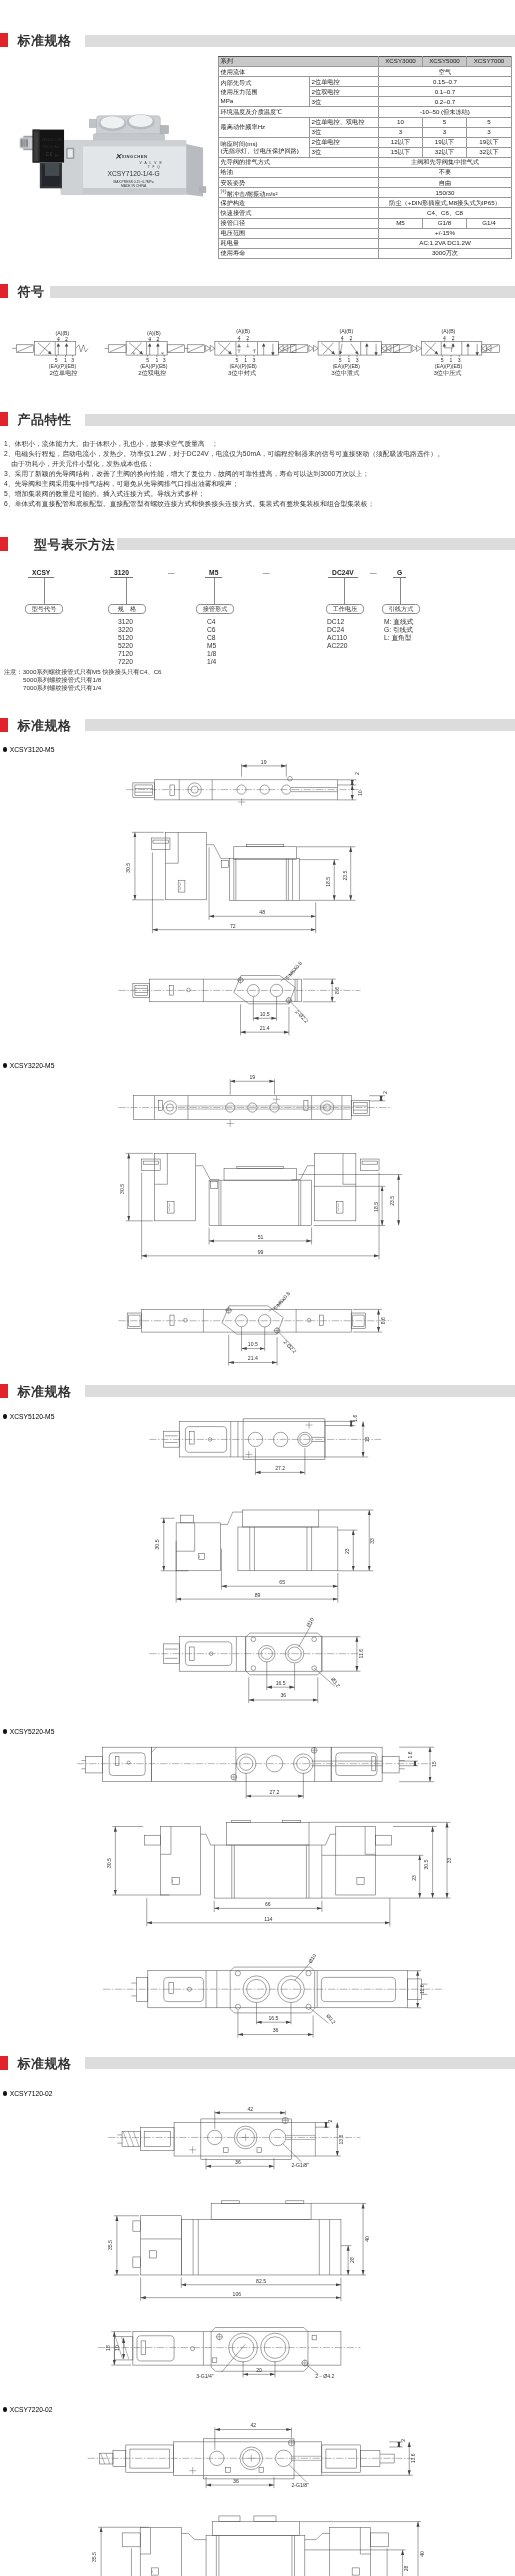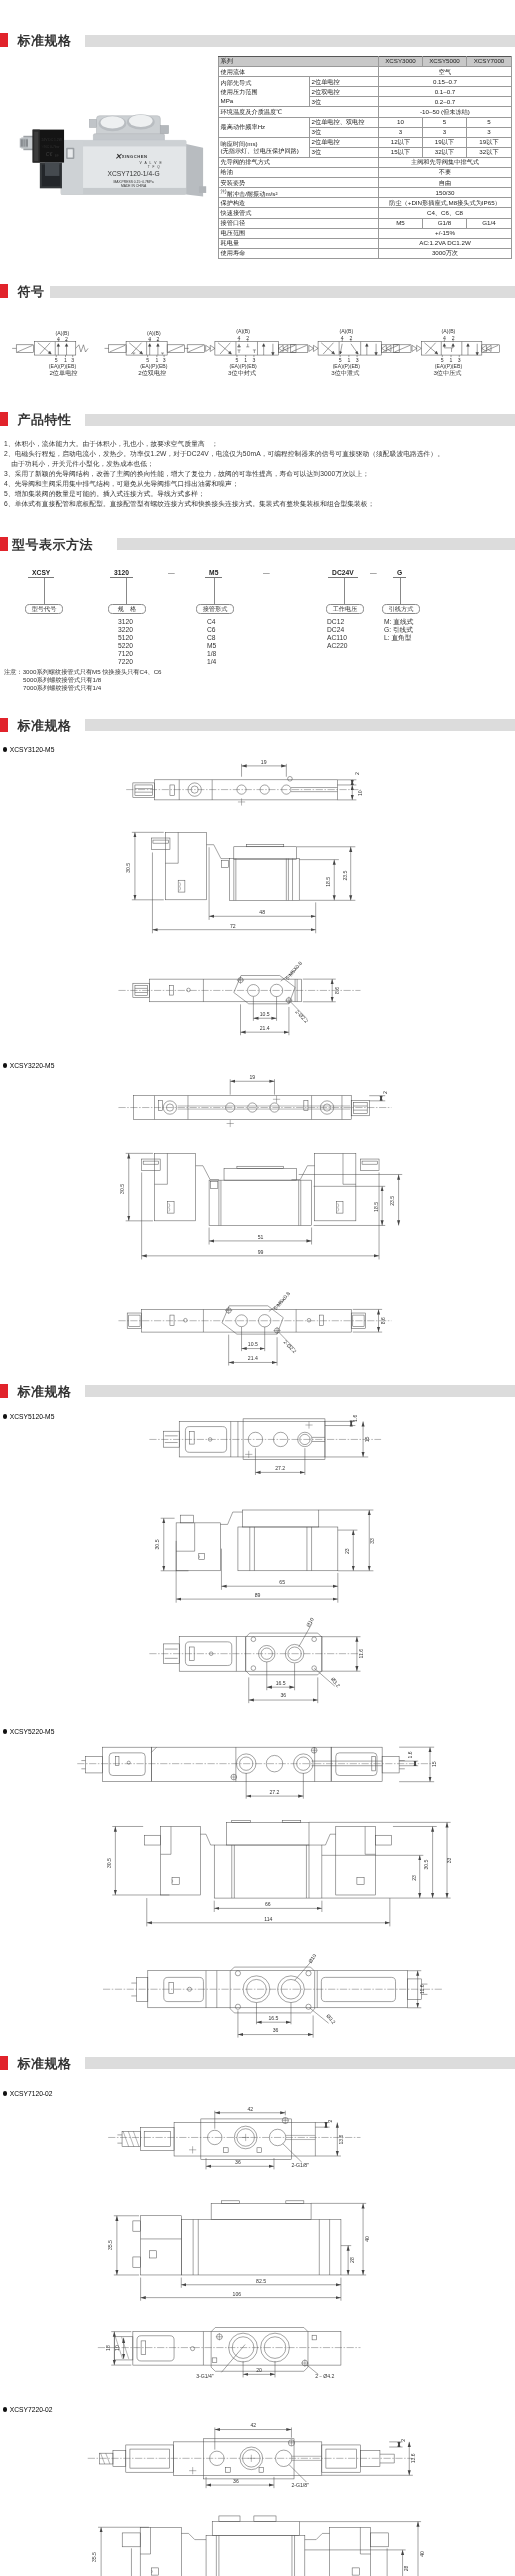--- a/index.html
+++ b/index.html
@@ -394,21 +394,21 @@
 1、体积小，流体能力大。由于体积小，孔也小，故要求空气质量高　；<br>
 2、电磁头行程短，启动电流小，发热少。功率仅1.2W，对于DC24V，电流仅为50mA，可编程控制器来的信号可直接驱动（须配吸波电路选件）。<br>
 <span style="padding-left:7.2px">由于功耗小，开关元件小型化，发热成本也低；</span><br>
 3、采用了新颖的先导阀结构，改善了主阀的换向性能，增大了复位力，故阀的可靠性提高，寿命可以达到3000万次以上；<br>
 4、先导阀和主阀采用集中排气结构，可避免从先导阀排气口排出油雾和噪声；<br>
 5、增加集装阀的数量是可能的。插入式连接方式。导线方式多样；<br>
 6、单体式有直接配管和底板配型。直接配管型有螺纹连接方式和快换接头连接方式。集装式有整块集装板和组合型集装板；
 </div>
 
 <div class="sq" style="top:537px;"></div>
-<div class="htxt" style="left:12px;top:536px;">型号表示方法</div>
+<div class="htxt" style="left:34px;top:536px;">型号表示方法</div>
 <div class="hbar" style="left:117px;top:538px;width:398px;"></div>
 
 <div class="mtop" style="left:28px;top:569px;">XCSY</div>
 <div class="mtop" style="left:110px;top:569px;">3120</div>
 <div class="abs" style="left:168px;top:569px;font-size:6.7px;color:#555;">—</div>
 <div class="mtop" style="left:205px;top:569px;">M5</div>
 <div class="abs" style="left:263px;top:569px;font-size:6.7px;color:#555;">—</div>
 <div class="mtop" style="left:328px;top:569px;">DC24V</div>
 <div class="abs" style="left:370px;top:569px;font-size:6.7px;color:#555;">—</div>
 <div class="mtop" style="left:393px;top:569px;">G</div>

